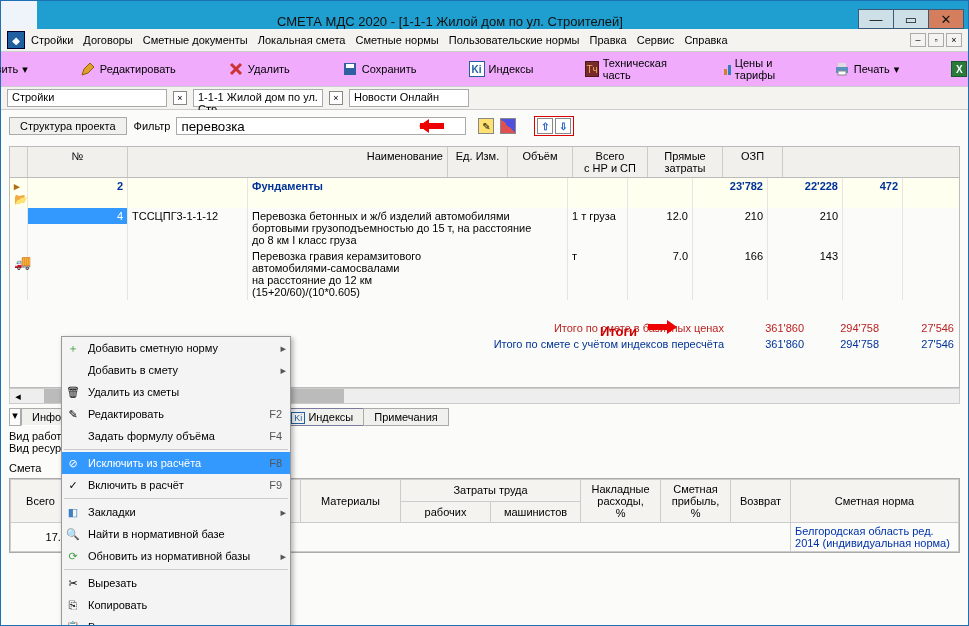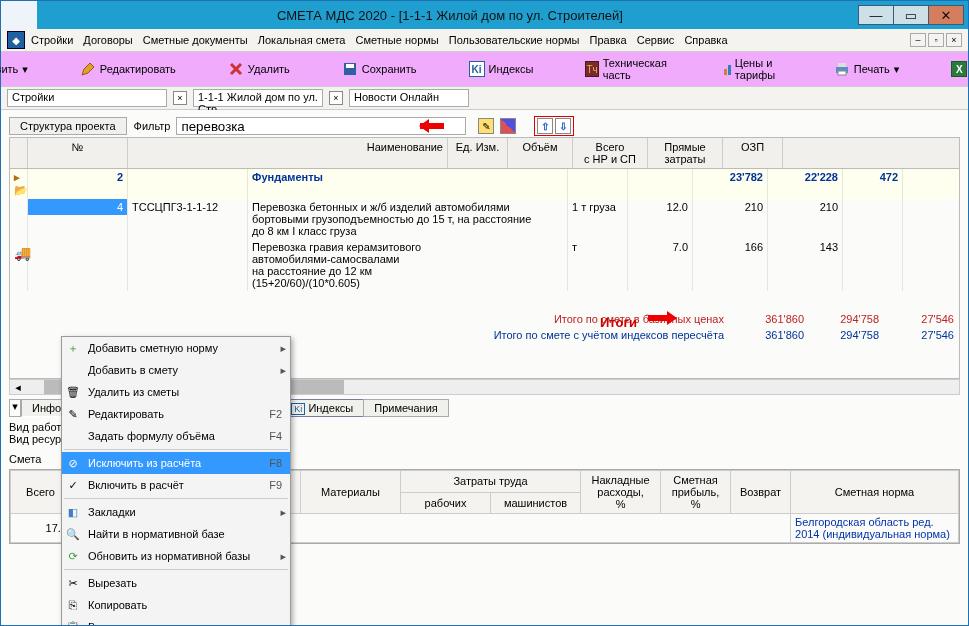--- a/index.html
+++ b/index.html
@@ -1,37 +1,37 @@
 <!DOCTYPE html>
 <html><head>
 <meta charset="utf-8">
 <style>
   * { box-sizing: border-box; }
   body { margin: 0; font: 11px "Segoe UI", Tahoma, sans-serif; background: #fff; overflow: hidden; width: 969px; height: 626px; }
   .window { border: 1px solid #1f70b2; width: 969px; height: 626px; display: flex; flex-direction: column; background: #eef4fa; }
-  .titlebar { background: #1f9fcf; color: #111; height: 28px; display: flex; align-items: center; padding: 0 4px; margin-left: 36px; }
+  .titlebar { background: #1f9fcf; color: #111; height: 28px; display: flex; align-items: flex-end; padding: 0 4px; margin-left: 36px; }
   .titlebar .title { flex: 1; text-align: center; font-size: 13px; }
   .winbtns { display: flex; }
   .winbtn { width: 36px; height: 20px; border: 1px solid #3a5a7a; background: #cde0e8; display: flex; align-items: center; justify-content: center; font-size: 13px; margin-left: -1px;}
   .winbtn.close { background: #d57e5e; }
   .menubar { background: #f4f3ef; display: flex; align-items: center; padding: 2px 6px; border-bottom: 1px solid #ccc; }
   .appicon { width: 18px; height: 18px; background: #2060a0; border: 1px solid #003; margin-right: 6px; display:flex; align-items:center; justify-content:center; color:#fff; font-size:10px;}
   .menubar .m { margin-right: 10px; }
   .mdi { margin-left:auto; display:flex; gap:2px;}
   .mdi span{ border:1px solid #aaa; width:16px; height:14px; font-size:9px; display:flex;align-items:center;justify-content:center;}
   .toolbar { background: #f0abfc; display: flex; align-items: center; padding: 3px 6px; border-bottom: 1px solid #ccc; gap: 20px; justify-content: center; }
   .tb { display:flex; align-items:center; gap:4px; padding:2px 4px; }
   .tb svg { width:16px; height:16px; }
   .sep { width:1px; height:22px; background:#ccc; margin:0 2px; }
   .breadcrumb { background:#f4f3ef; border-bottom:1px solid #ccc; display:flex; padding:2px 6px; align-items:center; gap:6px;}
   .bcinput { border:1px solid #aaa; background:#fff; padding:1px 4px; height:18px; }
   .bcinput.a {width:160px;} .bcinput.b {width:130px;} .bcinput.c {width:120px;}
   .bxicon { width:14px; height:14px; border:1px solid #888; background:#fff; font-size:9px; display:flex; align-items:center; justify-content:center;}
   .workarea { flex:1; background:#fbfbf9; padding:6px 8px; position:relative; overflow:hidden;}
-  .tabrow { display:flex; align-items:center; gap:0; margin-bottom:1px; }
+  .tabrow { display:flex; align-items:center; gap:0; margin-bottom:10px; }
   .tab { border:1px solid #aaa; background:#f0f0ec; padding:2px 10px; margin-right:-1px;}
   .tab.sel { background:#fff; border-bottom:1px solid #fff; position:relative; z-index:1;}
   .tablabel { font-size:11px; }
   .filterrow { display:flex; align-items:center; gap:6px; margin-left:8px;}
   .filterinput { border:1px solid #aaa; background:#fff; width:290px; height:18px; padding:1px 4px;}
   .smallico { width:16px; height:16px; border:1px solid #888; display:flex; align-items:center; justify-content:center; background:#fff; font-size:10px;}
   .arrowhighlight { border:1px solid #d00; padding:1px 2px; display:flex; gap:2px;}
   .gridhead { display:flex; background:#f1f0ec; border:1px solid #bbb; }
   .gridhead .gh { border-right:1px solid #ccc; padding:3px 4px; text-align:center; font-size:11px; }
   .gw-tree{width:18px;} .gw-num{width:100px;} .gw-cipher{width:120px;} .gw-name{width:320px;}

